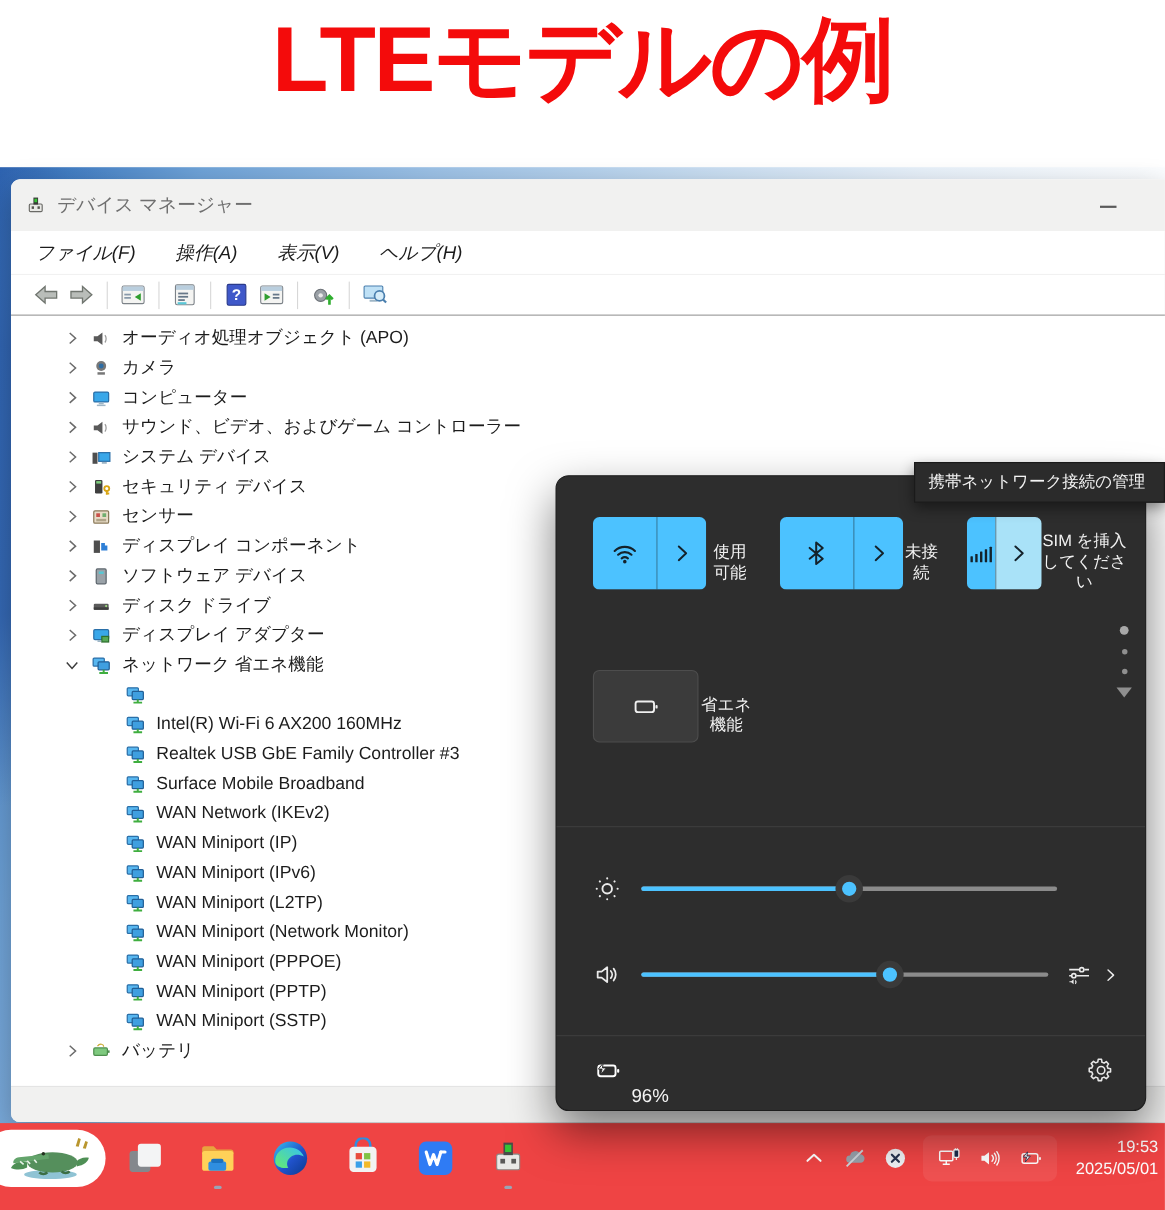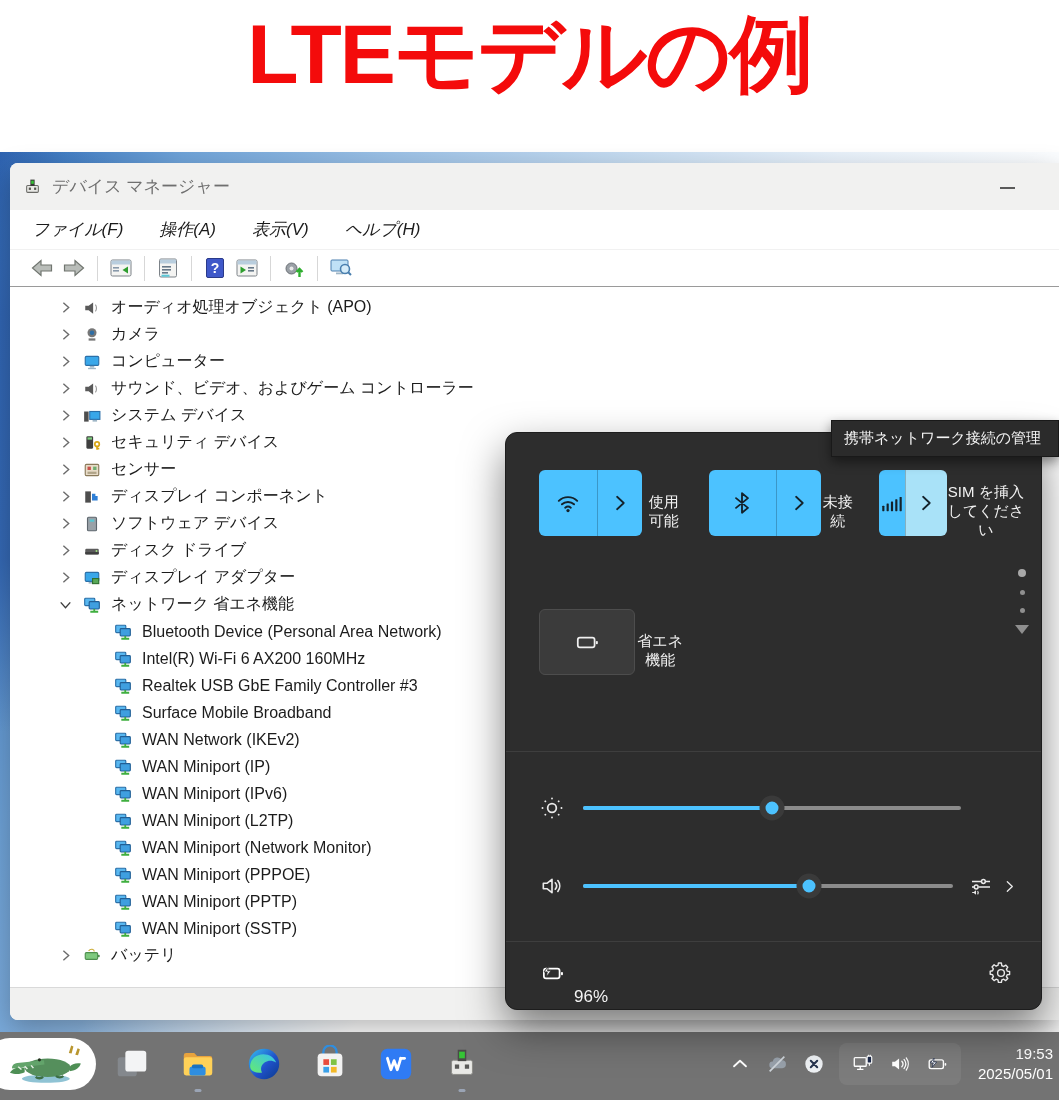--- a/index.html
+++ b/index.html
@@ -84,21 +84,21 @@
   .qs-footer .pct{margin-left:9px;font-size:17px;color:#f4f4f4;margin-top:48px;}
   .qs-footer .gear{margin-left:auto;width:24px;height:24px;color:#e8e8e8;cursor:pointer;}
   .qs-footer .gear svg{width:24px;height:24px;}
 
   
   .tooltip{position:absolute;left:831px;top:420px;width:228px;height:37px;background:#2b2b2b;
            border:1px solid #191919;box-shadow:0 5px 12px rgba(0,0,0,.45);display:flex;align-items:center;
            padding-left:12px;font-size:15px;color:#f4f4f4;z-index:6;box-sizing:border-box;}
 
   
-  .taskbar{position:absolute;left:0;right:0;bottom:0;height:68px;background:#737373;z-index:3;margin-top:15px;}
+  .taskbar{position:absolute;left:0;right:0;bottom:0;height:79px;background:#ef4444;z-index:3;margin-top:15px;}
   .widget-pill{position:absolute;left:-16px;top:6px;width:112px;height:52px;background:#fff;border-radius:26px;
                display:flex;align-items:center;justify-content:flex-end;padding-right:10px;cursor:pointer;box-sizing:border-box;}
   .apps{position:absolute;left:112px;top:0;height:64px;display:flex;align-items:center;gap:26px;}
   .app{width:40px;height:64px;position:relative;display:flex;align-items:center;justify-content:center;cursor:pointer;}
   .app svg{width:38px;height:38px;}
   .run-dot{position:absolute;left:50%;transform:translateX(-50%);bottom:4px;width:7px;height:3px;border-radius:2px;background:#9aa4b5;}
   .tray{position:absolute;right:6px;top:0;height:64px;display:flex;align-items:center;gap:13px;}
   .tray .ti{width:24px;height:24px;display:flex;align-items:center;justify-content:center;cursor:pointer;}
   .tray .ti svg{width:22px;height:22px;}
   .tray-group{display:flex;align-items:center;gap:13px;background:rgba(255,255,255,.07);border-radius:8px;
@@ -399,21 +399,20 @@
           <span class="tlabel">ネットワーク 省エネ機能</span>
         </div>
         <div class="trow child">
           <span class="ticon">
             <svg viewBox="0 0 16 16">
               <rect x="1.5" y="2" width="9" height="6.5" rx="0.8" fill="#58b7f0" stroke="#2a6fa8"></rect>
               <rect x="5.5" y="5" width="9" height="6.5" rx="0.8" fill="#3f9fe0" stroke="#215f96"></rect>
               <path d="M10 11.5v2M6.5 14h7" stroke="#3fae3f" stroke-width="1.6" fill="none"></path>
             </svg>
           </span>
-          <span class="tlabel">Bluetooth Device (Personal Area Network)</span>
         </div>
         <div class="trow child">
           <span class="ticon">
             <svg viewBox="0 0 16 16">
               <rect x="1.5" y="2" width="9" height="6.5" rx="0.8" fill="#58b7f0" stroke="#2a6fa8"></rect>
               <rect x="5.5" y="5" width="9" height="6.5" rx="0.8" fill="#3f9fe0" stroke="#215f96"></rect>
               <path d="M10 11.5v2M6.5 14h7" stroke="#3fae3f" stroke-width="1.6" fill="none"></path>
             </svg>
           </span>
           <span class="tlabel">Intel(R) Wi-Fi 6 AX200 160MHz</span>

